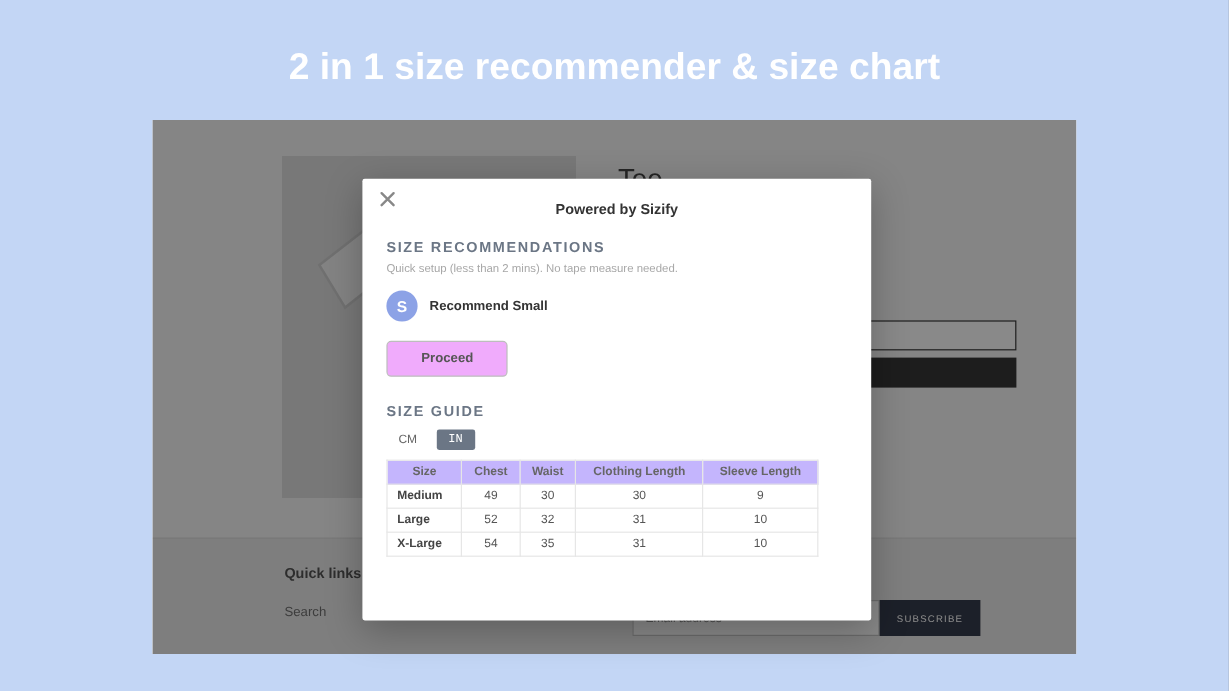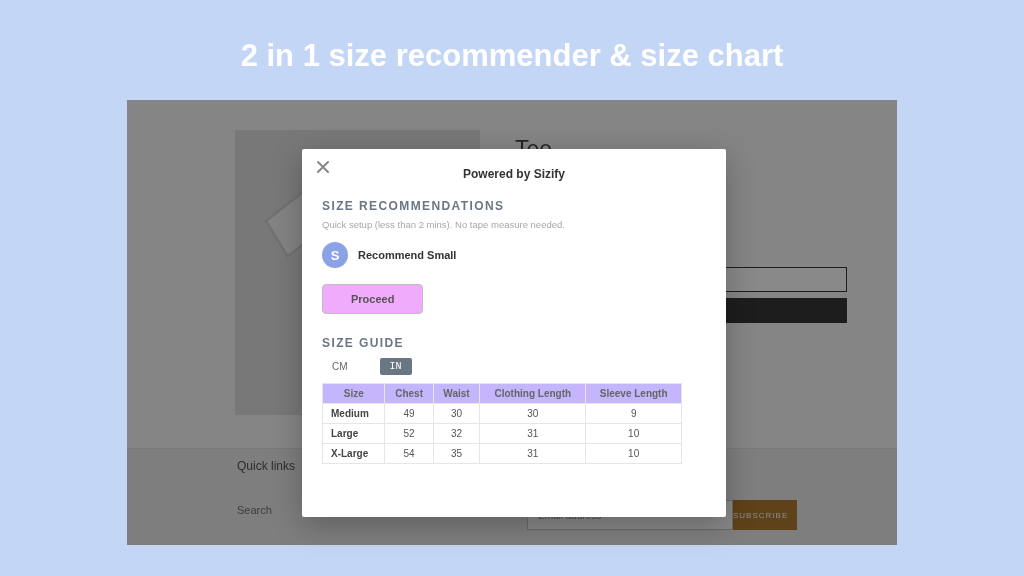--- a/index.html
+++ b/index.html
@@ -77,24 +77,24 @@
     left: 0;
     top: 348px;
     width: 100%;
     height: 100px;
     background: #e7e7e7;
     border-top: 1px solid #d9d9d9;
   }
   .quick-links-label {
     position: absolute;
     left: 110px;
-    top: 359px;
+    top: 371px;
     font-size: 12px;
     color: #333;
-    font-weight: 400;
+    font-weight: 700;
   }
   .search-link {
     position: absolute;
     left: 110px;
     top: 404px;
     font-size: 11px;
     color: #555;
   }
   .email-field {
     position: absolute;
@@ -105,28 +105,28 @@
     border: 1px solid #bbb;
     background: #fdfdfd;
     font-size: 10px;
     color: #888;
     padding: 0 10px;
   }
   .subscribe-btn {
     position: absolute;
     left: 606px;
     top: 400px;
-    width: 64px;
+    width: 84px;
     height: 30px;
-    background: #a16207;
+    background: #0f172a;
     color: #fff;
     font-size: 8px;
     letter-spacing: 1px;
     border: none;
-    text-align: left;
+    text-align: center;
   }
 
   
   .scrim {
     position: absolute;
     inset: 0;
     background: rgba(40,40,40,0.55);
   }
 
   
@@ -195,21 +195,21 @@
     border-radius: 4px;
     background: #f0abfc;
     font-size: 11px;
     font-weight: 700;
     color: #555;
     cursor: pointer;
   }
 
   .unit-toggle {
     display: flex;
-    gap: 22px;
+    gap: 6px;
     margin-top: 8px;
     align-items: flex-start;
   }
   .unit-btn {
     font-size: 10px;
     padding: 3px 10px;
     border: none;
     background: transparent;
     color: #666;
     cursor: pointer;

